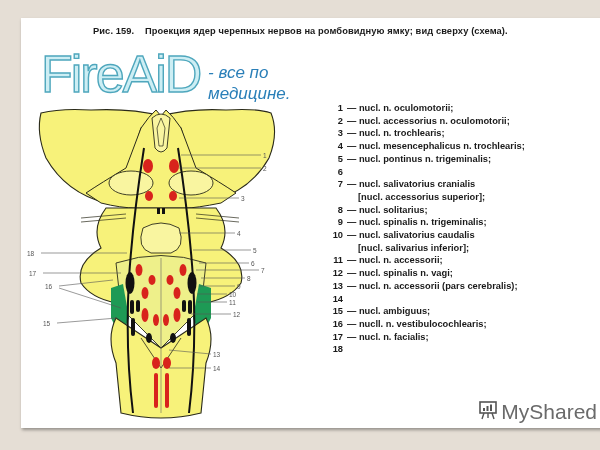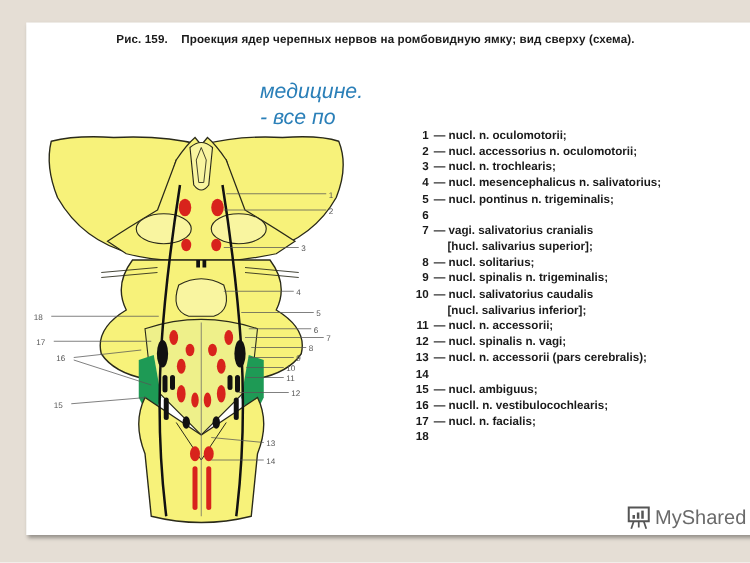--- a/index.html
+++ b/index.html
@@ -37,22 +37,22 @@
     position: absolute; left: 304px; top: 84px;
     font-size: 9.3px; font-weight: bold; color: #1a1a1a; line-height: 12.7px;
   }
   .legend-row { white-space: nowrap; display: flex; }
   .legend-row .n { display: inline-block; width: 18px; text-align: right; margin-right: 4px; }
   .legend-row.cont .n { width: 0; margin-right: 0; }
   .legend-row.cont .t { padding-left: 33px; }
   .diagram { position: absolute; left: 0; top: 0; }
   .watermark {
     position: absolute; right: 10px; bottom: 4px;
-    display: flex; align-items: flex-end; gap: 3px;
-    font-size: 16px; color: #6a6a6a;
+    display: flex; align-items: flex-start; gap: 3px;
+    font-size: 21px; color: #6a6a6a;
   }
   .ml { font-size: 6.5px; fill: #555; font-family: "Liberation Sans", sans-serif; }
 </style>
 </head>
 <body>
 
 <div class="slide">
 
   <div class="caption">
     <span>Рис.</span>
@@ -165,56 +165,57 @@
       <text x="212" y="299">12</text>
       <text x="192" y="339">13</text>
       <text x="192" y="353">14</text>
       <text x="6" y="238">18</text>
       <text x="8" y="258">17</text>
       <text x="24" y="271">16</text>
       <text x="22" y="308">15</text>
     </g>
   </svg>
 
+  <div class="brand">FireAiD</div>
   <div class="tagline">
+    <div>- все по</div>
     <div>медицине.</div>
-    <div>- все по</div>
   </div>
 
   <div class="legend">
     <div class="legend-row">
         <span class="n">1</span>
         <span class="t">— nucl. n. oculomotorii;</span>
       </div>
     <div class="legend-row">
         <span class="n">2</span>
         <span class="t">— nucl. accessorius n. oculomotorii;</span>
       </div>
     <div class="legend-row">
         <span class="n">3</span>
         <span class="t">— nucl. n. trochlearis;</span>
       </div>
     <div class="legend-row">
         <span class="n">4</span>
-        <span class="t">— nucl. mesencephalicus n. salivatorius;</span>
+        <span class="t">— nucl. mesencephalicus n. trochlearis;</span>
       </div>
     <div class="legend-row">
         <span class="n">5</span>
         <span class="t">— nucl. pontinus n. trigeminalis;</span>
       </div>
     <div class="legend-row">
         <span class="n">6</span>
       </div>
     <div class="legend-row">
         <span class="n">7</span>
-        <span class="t">— vagi. salivatorius cranialis</span>
+        <span class="t">— nucl. salivatorius cranialis</span>
       </div>
     <div class="legend-row cont">
         <span class="n"></span>
-        <span class="t">[hucl. salivarius superior];</span>
+        <span class="t">[nucl. accessorius superior];</span>
       </div>
     <div class="legend-row">
         <span class="n">8</span>
         <span class="t">— nucl. solitarius;</span>
       </div>
     <div class="legend-row">
         <span class="n">9</span>
         <span class="t">— nucl. spinalis n. trigeminalis;</span>
       </div>
     <div class="legend-row">

